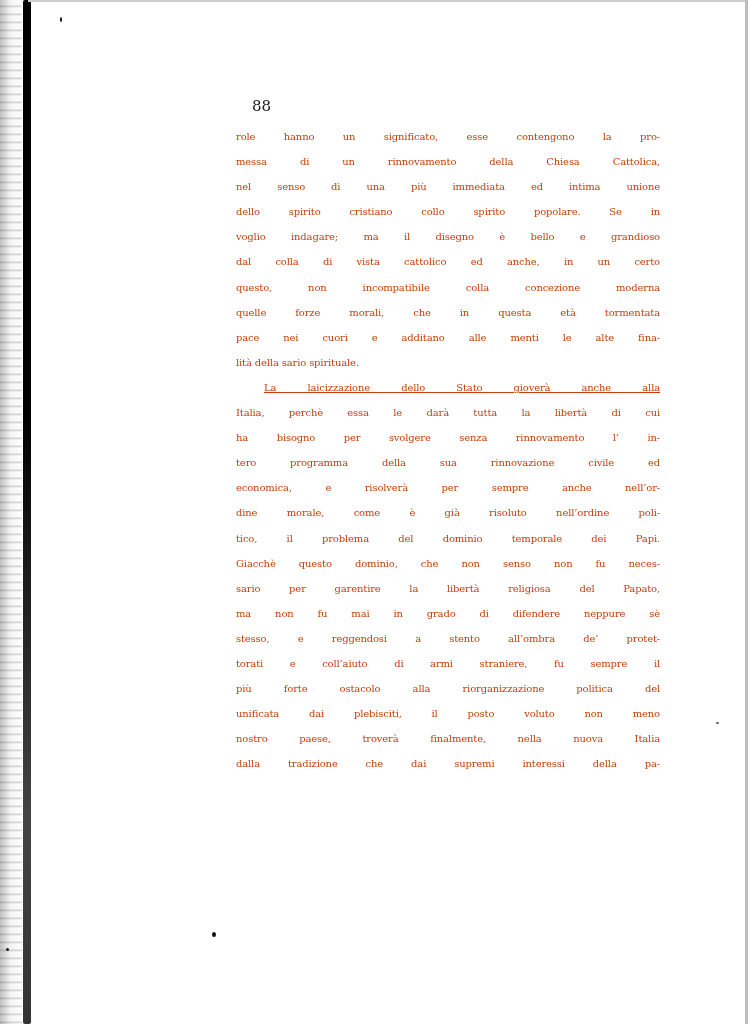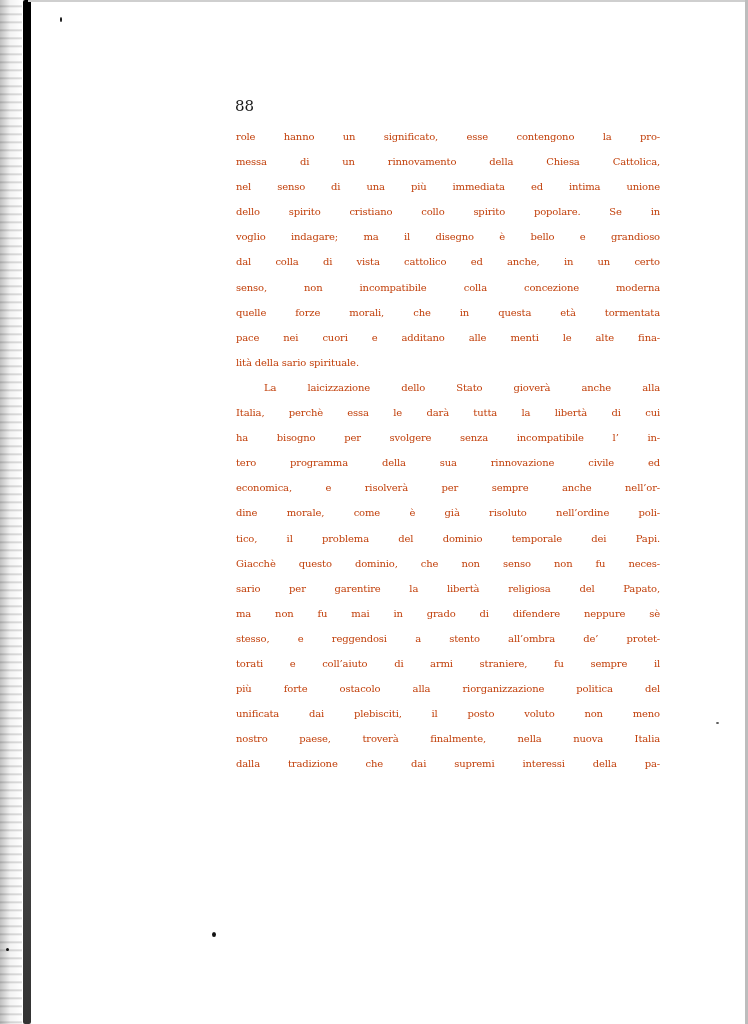--- a/index.html
+++ b/index.html
@@ -47,21 +47,21 @@
       width: 3px; height: 1024px;
       background: #bdbdbd;
     }
     .speck {
       position: absolute;
       background: #111;
       border-radius: 50%;
     }
     .page-number {
       position: absolute;
-      left: 235px;
+      left: 252px;
       top: 97px;
       font-family: "DejaVu Serif", serif;
       font-size: 15px;
       color: #1a1a1a;
       margin: 0;
     }
     .text-block {
       position: absolute;
       left: 236px;
       top: 124px;
@@ -77,20 +77,21 @@
       white-space: nowrap;
       text-align: justify;
       text-align-last: justify;
       height: 25.1px;
     }
     .line.last {
       text-align-last: left;
     }
     .line.indent {
       padding-left: 28px;
+      text-decoration: underline;
     }
   </style>
 </head>
 <body>
 
 <div class="page">
   <div class="edge-speckle"></div>
   <div class="edge-line"></div>
   <div class="top-rule"></div>
   <div class="right-rule"></div>
@@ -103,29 +104,29 @@
   <p class="page-number">88</p>
 
   <div class="text-block" id="text-block">
       <div>
         <span class="line">role hanno un significato, esse contengono la pro-</span>
         <span class="line">messa di un rinnovamento della Chiesa Cattolica,</span>
         <span class="line">nel senso di una più immediata ed intima unione</span>
         <span class="line">dello spirito cristiano collo spirito popolare. Se in</span>
         <span class="line">voglio indagare; ma il disegno è bello e grandioso</span>
         <span class="line">dal colla di vista cattolico ed anche, in un certo</span>
-        <span class="line">senso, non incompatibile colla concezione moderna</span>
+        <span class="line">questo, non incompatibile colla concezione moderna</span>
         <span class="line">quelle forze morali, che in questa età tormentata</span>
         <span class="line">pace nei cuori e additano alle menti le alte fina-</span>
         <span class="line last">lità della sario spirituale.</span>
       </div>
       <div>
         <span class="line indent">La laicizzazione dello Stato gioverà anche alla</span>
         <span class="line">Italia, perchè essa le darà tutta la libertà di cui</span>
-        <span class="line">ha bisogno per svolgere senza incompatibile l’ in-</span>
+        <span class="line">ha bisogno per svolgere senza rinnovamento l’ in-</span>
         <span class="line">tero programma della sua rinnovazione civile ed</span>
         <span class="line">economica, e risolverà per sempre anche nell’or-</span>
         <span class="line">dine morale, come è già risoluto nell’ordine poli-</span>
         <span class="line">tico, il problema del dominio temporale dei Papi.</span>
         <span class="line">Giacchè questo dominio, che non senso non fu neces-</span>
         <span class="line">sario per garentire la libertà religiosa del Papato,</span>
         <span class="line">ma non fu mai in grado di difendere neppure sè</span>
         <span class="line">stesso, e reggendosi a stento all’ombra de’ protet-</span>
         <span class="line">torati e coll’aiuto di armi straniere, fu sempre il</span>
         <span class="line">più forte ostacolo alla riorganizzazione politica del</span>

